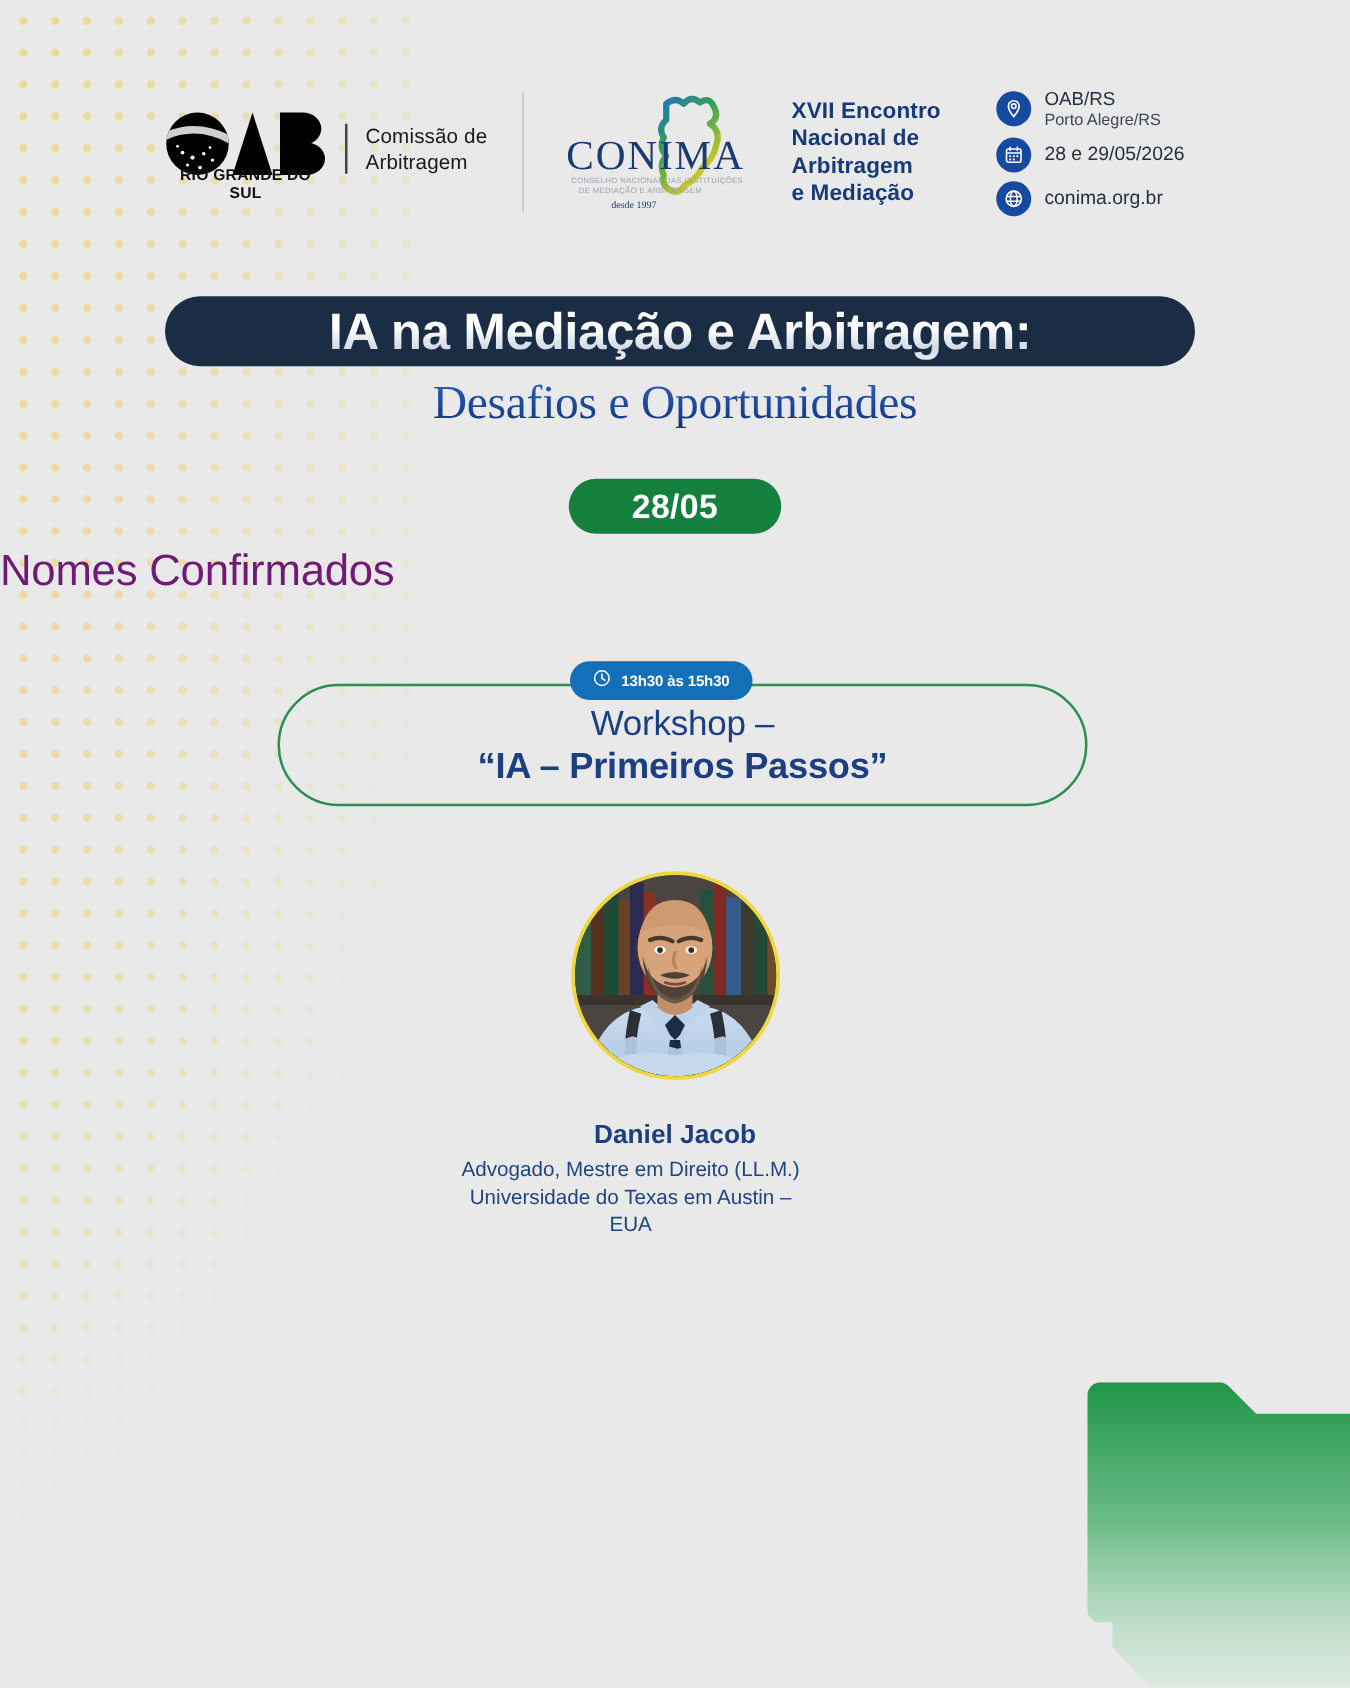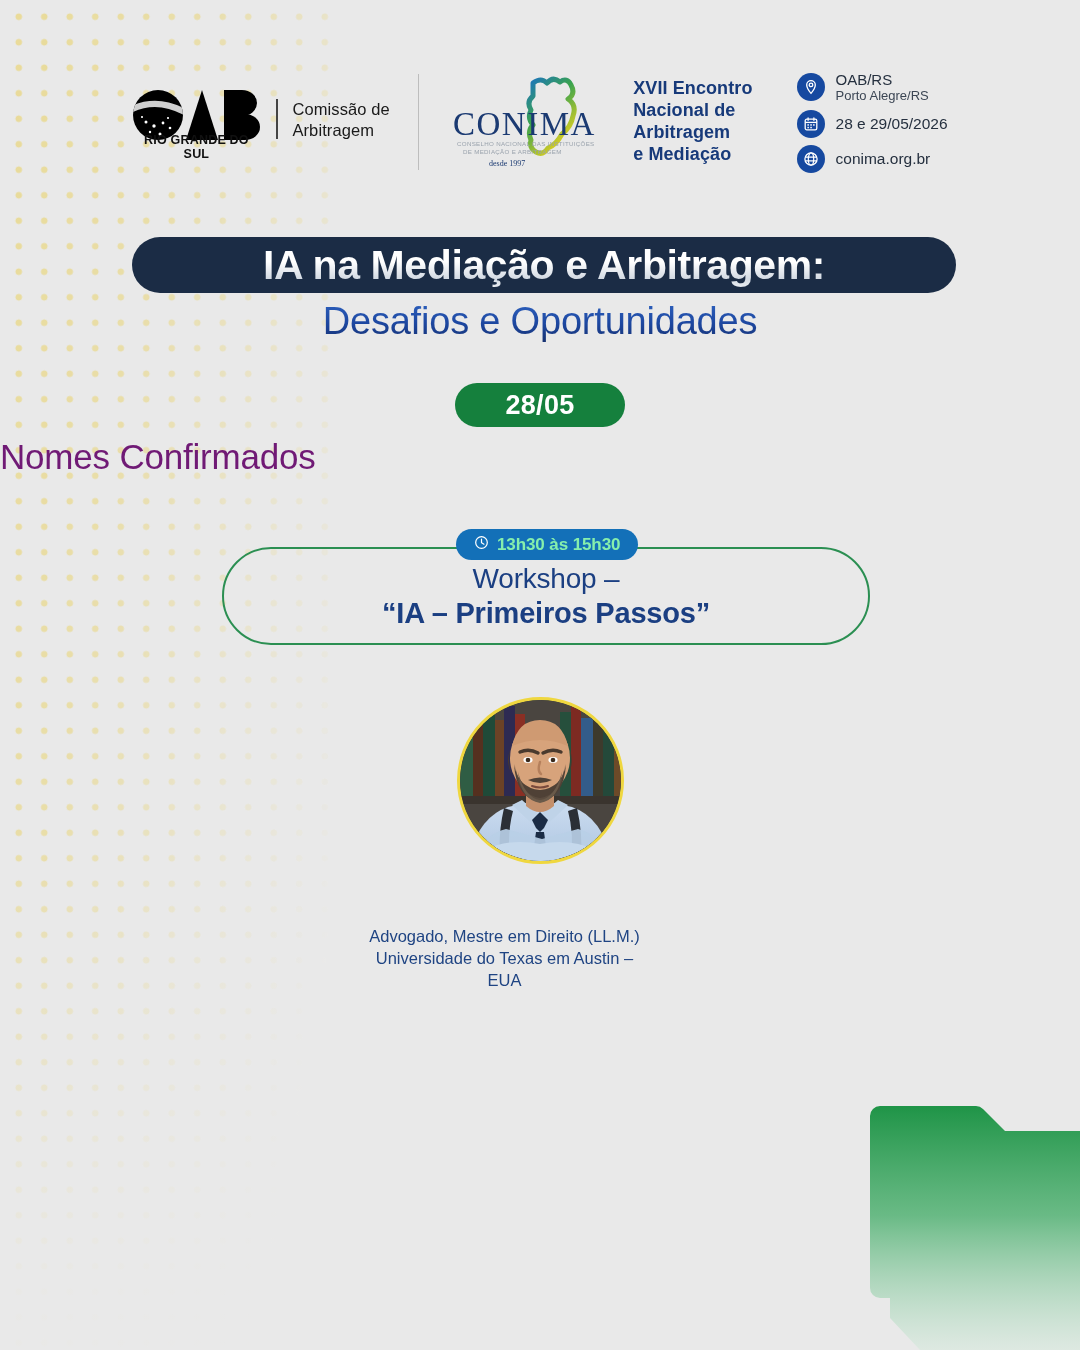--- a/index.html
+++ b/index.html
@@ -104,21 +104,21 @@
     -webkit-background-clip:text; background-clip:text;
     -webkit-text-fill-color:transparent; color:transparent;
     white-space:nowrap;
   }
   .subtitle {
     position:absolute; left:0; top:300px; width:1080px;
     text-align:center;
     font-size:38px; font-weight:normal; letter-spacing:-.2px;
     background:linear-gradient(180deg,#2f63c0 0%,#1d47a0 55%,#16306e 100%);
     -webkit-background-clip:text; background-clip:text;
-    -webkit-text-fill-color:transparent; color:transparent;
+    -webkit-text-fill-color:transparent; color:transparent;font-family:Liberation Serif, serif;
   }
 
   
   .date-badge {
     position:absolute; left:455px; top:383px;
     width:170px; height:44px;
     background:#15803d; border-radius:22px;
     display:flex; align-items:center; justify-content:center;
   }
   .date-badge span { color:#fff; font-size:27px; font-weight:bold; letter-spacing:.3px; }
@@ -144,21 +144,21 @@
   .ws-line1 { font-size:28px; color:#1b3f82; letter-spacing:-.2px; }
   .ws-line2 { font-size:29px; font-weight:bold; color:#1b3f82; letter-spacing:-.2px; }
 
   .time-badge {
     position:absolute; left:456px; top:529px;
     height:31px; padding:0 18px;
     background:#1370b8; border-radius:16px;
     display:flex; align-items:center; gap:8px;
     z-index:3;
   }
-  .time-badge .tlabel { color:#86efac; font-size:17px; font-weight:bold; letter-spacing:-.1px; }
+  .time-badge .tlabel { color:#ffffff; font-size:12px; font-weight:bold; letter-spacing:-.1px; }
 
   
   .photo-wrap {
     position:absolute; left:457px; top:697px;
     width:167px; height:167px;
     border-radius:50%;
     border:3px solid #efd73f;
     overflow:hidden;
     background:#3b3f3c;
   }
@@ -402,19 +402,20 @@
 
           <path d="M72,86 q8,3 16,0" stroke="#7a4a3c" stroke-width="2" fill="none" stroke-linecap="round"></path>
 
           <path d="M18,161 q4,-26 28,-32 l36,10 l36,-10 q24,6 28,32 z" fill="#b9cfe6" opacity=".92"></path>
           <path d="M24,150 q26,-12 56,-6 q30,-6 56,6 l0,11 h-112 z" fill="#c6d9ec"></path>
         </g>
       </svg>
     </div>
   </div>
 
+  <div class="speaker-name">Daniel Jacob</div>
   <div class="speaker-role">
     <div>Advogado, Mestre em Direito (LL.M.)</div>
     <div>Universidade do Texas em Austin –</div>
     <div>EUA</div>
   </div>
 
 </div>
 
 </body></html>

